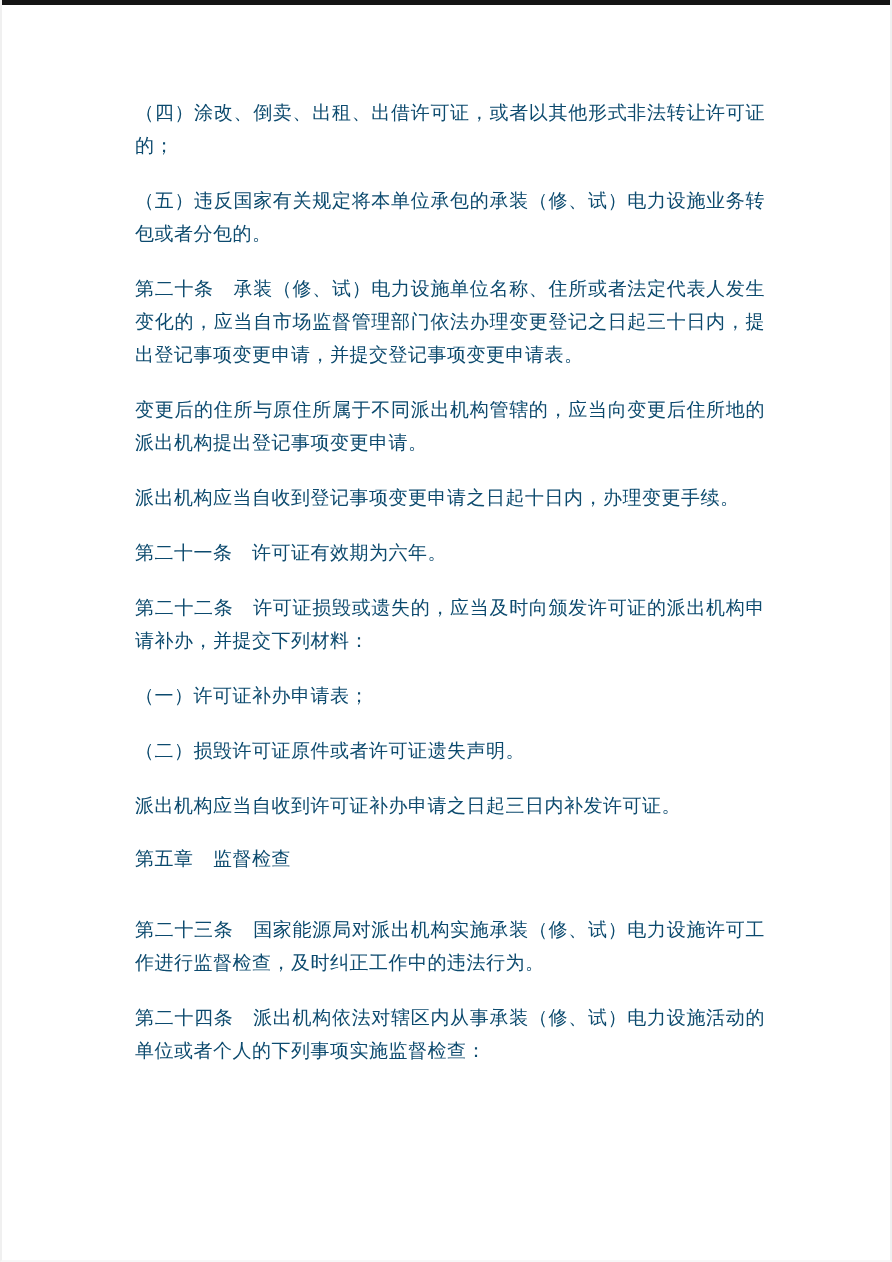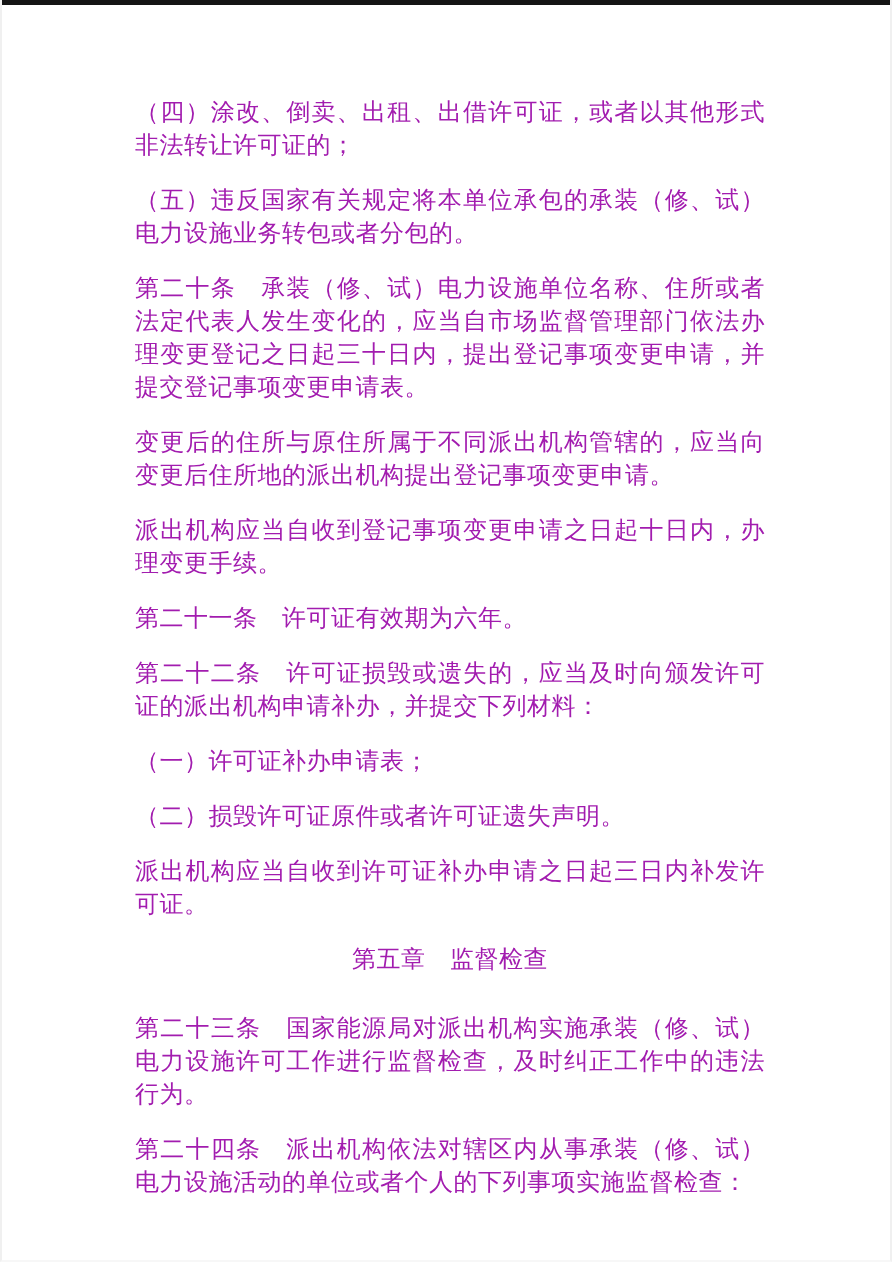--- a/index.html
+++ b/index.html
@@ -29,31 +29,32 @@
   .page {
     position: absolute;
     top: 0;
     left: 0;
     width: 892px;
     box-sizing: border-box;
     padding: 96px 129px 40px 133px;
   }
   .page p {
     margin: 0 0 22px 0;
-    font-size: 24px;
+    font-size: 19px;
     line-height: 33px;
-    color: #a21caf;
+    color: #0c4a6e;
     text-align: justify;
     letter-spacing: 0.5px;
     word-break: break-all;
   }
   .page p.chapter {
     margin-top: 16px;
     margin-bottom: 36px;
-    text-align: center;
+    text-align: left;
+    font-family: Liberation Mono, monospace;
   }
 </style>
 </head>
 <body>
 
 <div class="top-bar"></div>
 
 <main class="page">
   <p>（四）涂改、倒卖、出租、出借许可证，或者以其他形式非法转让许可证的；</p>
   <p>（五）违反国家有关规定将本单位承包的承装（修、试）电力设施业务转包或者分包的。</p>

